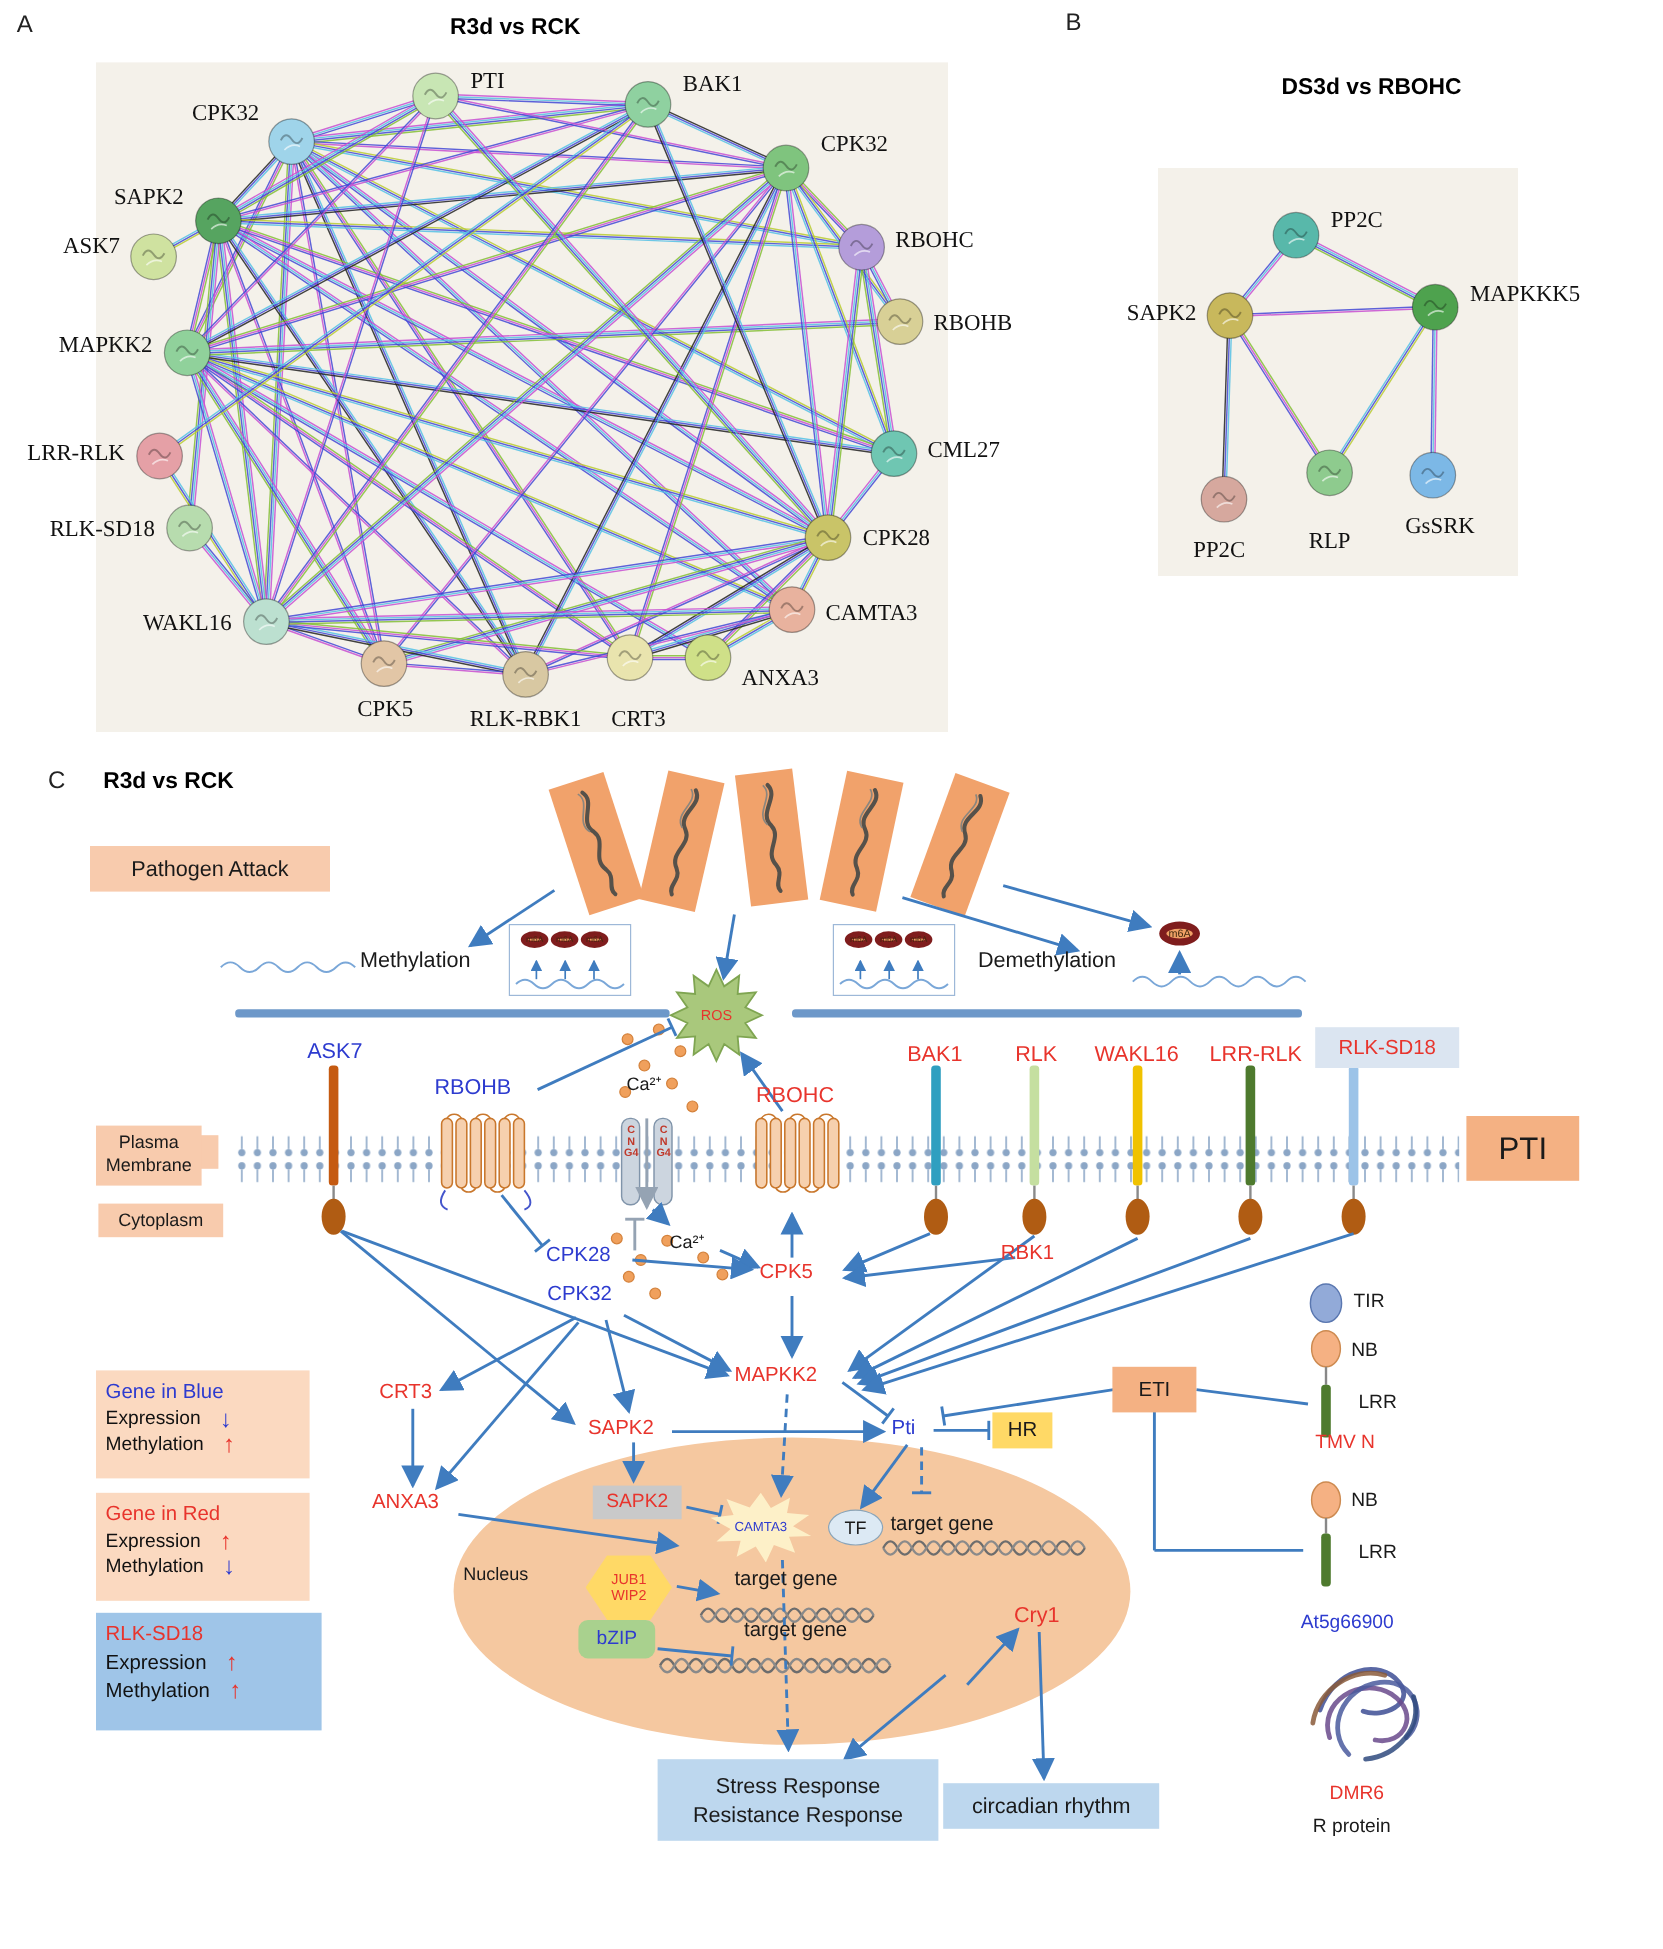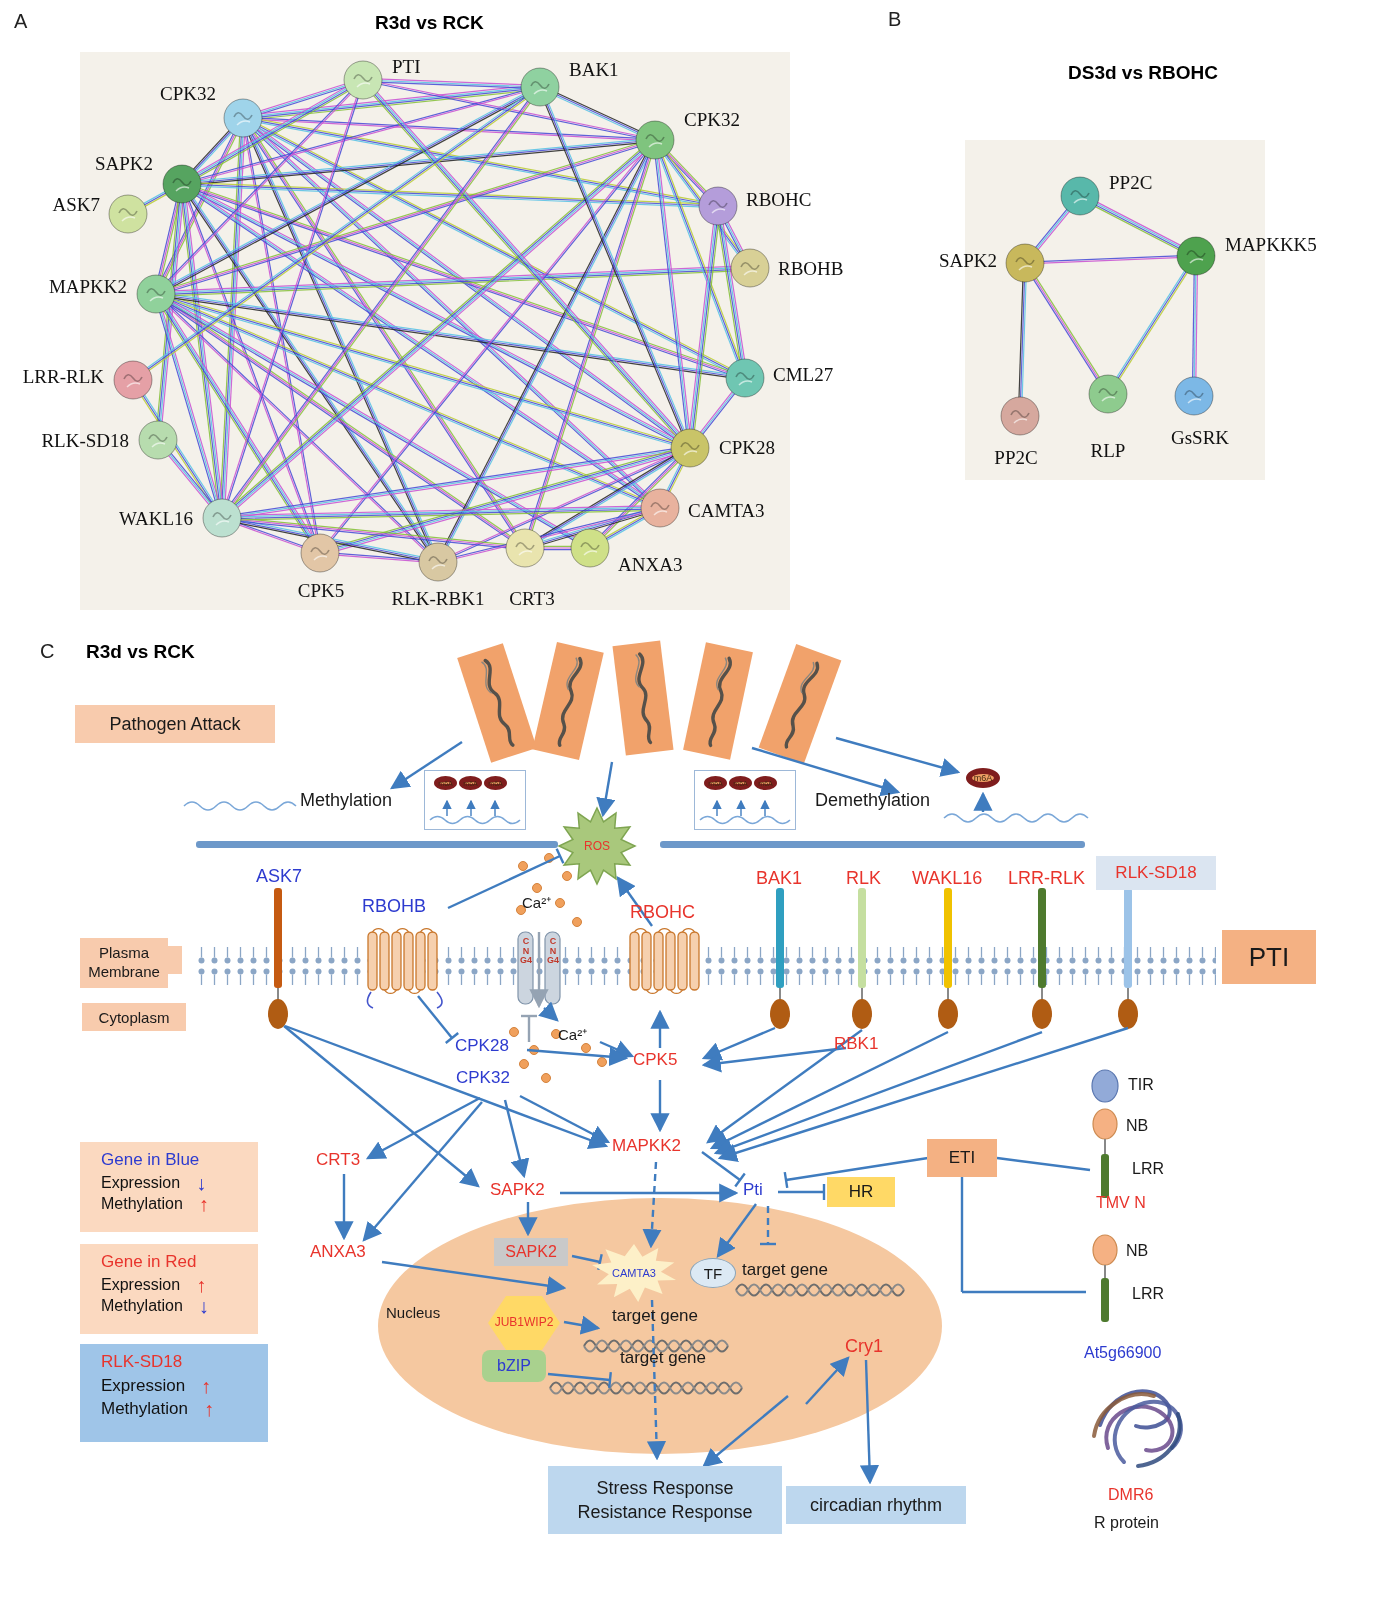--- a/index.html
+++ b/index.html
@@ -15,24 +15,24 @@
 .peach{background:#f8cbad}
 .orangebox{background:#f4b183}
 .bluebox{background:#bdd7ee}
 .lightblue{background:#dbe5f1}
 .yellow{background:#ffd966}
 .graybox{background:#c9c9c9}
 .greenbox{background:#a9d18e;border-radius:8px}
 .m6a{position:absolute;background:#f0a066;border:6px solid #7f1d1d;border-radius:50%;display:flex;align-items:center;justify-content:center;font-size:7px;color:#43290f;white-space:nowrap}
 .m6a-lg{font-size:9px}
 .microbox{position:absolute;border:1px solid #9db8d8;background:transparent}
-.hex{clip-path:polygon(25% 0,75% 0,100% 50%,75% 100%,25% 100%,0 50%);display:flex;flex-direction:row;align-items:center;justify-content:center;line-height:1.1}
+.hex{clip-path:polygon(25% 0,75% 0,100% 50%,75% 100%,25% 100%,0 50%);display:flex;flex-direction:column;align-items:center;justify-content:center;line-height:1.1}
 .star8{clip-path:polygon(50% 0,60% 22%,79% 7%,76% 29%,98% 32%,82% 48%,100% 62%,78% 63%,84% 86%,63% 75%,55% 100%,45% 77%,26% 92%,30% 69%,6% 70%,20% 52%,0 36%,23% 32%,16% 9%,39% 21%);display:flex;align-items:center;justify-content:center}
 .vertword{position:absolute;word-break:break-all;line-height:9.5px;font-size:9px;font-weight:700;color:#c0392b;text-align:center}
-.legend{position:absolute;padding:8px 21px;font-size:16px;color:#111}
+.legend{position:absolute;padding:8px 8px;font-size:16px;color:#111}
 .lg-title{font-size:17px;margin-bottom:4px}
 .lg-row{display:flex;align-items:center;gap:16px;margin-top:3px}
 .lg-arrow{font-weight:700;font-size:20px;line-height:18px}
 .tf-ellipse{border:1.5px solid #8aa4b8;background:#dce9f4;border-radius:50%}
 .twolines{flex-direction:column;line-height:1.35}
 </style>
 </head>
 <body>
 
 <svg id="fig-svg" width="1386" height="1624">
@@ -645,21 +645,21 @@
 <div class="lbl blue" style="left:455px;top:1036px">CPK28</div>
 <div class="lbl blue" style="left:456px;top:1068px">CPK32</div>
 <div class="lbl s15" style="left:558px;top:1024px">Ca²⁺</div>
 <div class="lbl red" style="left:633px;top:1050px">CPK5</div>
 <div class="lbl red" style="left:834px;top:1034px">RBK1</div>
 <div class="lbl red" style="left:612px;top:1136px">MAPKK2</div>
 <div class="lbl red" style="left:316px;top:1150px">CRT3</div>
 <div class="lbl red" style="left:490px;top:1180px">SAPK2</div>
 <div class="lbl red" style="left:310px;top:1242px">ANXA3</div>
 <div class="lbl blue" style="left:743px;top:1180px">Pti</div>
-<div class="box yellow" style="left:827px;top:1177px;width:68px;height:30px;font-size:17px">
+<div class="box yellow" style="left:827px;top:1177px;width:50px;height:30px;font-size:17px">
   <span>HR</span>
 </div>
 <div class="box orangebox" style="left:927px;top:1139px;width:70px;height:38px;font-size:17px">
   <span>ETI</span>
 </div>
 
 <div class="lbl s16" style="left:1128px;top:1076px">TIR</div>
 <div class="lbl s16" style="left:1126px;top:1117px">NB</div>
 <div class="lbl s16" style="left:1132px;top:1160px">LRR</div>
 <div class="lbl s16 red" style="left:1096px;top:1194px">TMV N</div>

